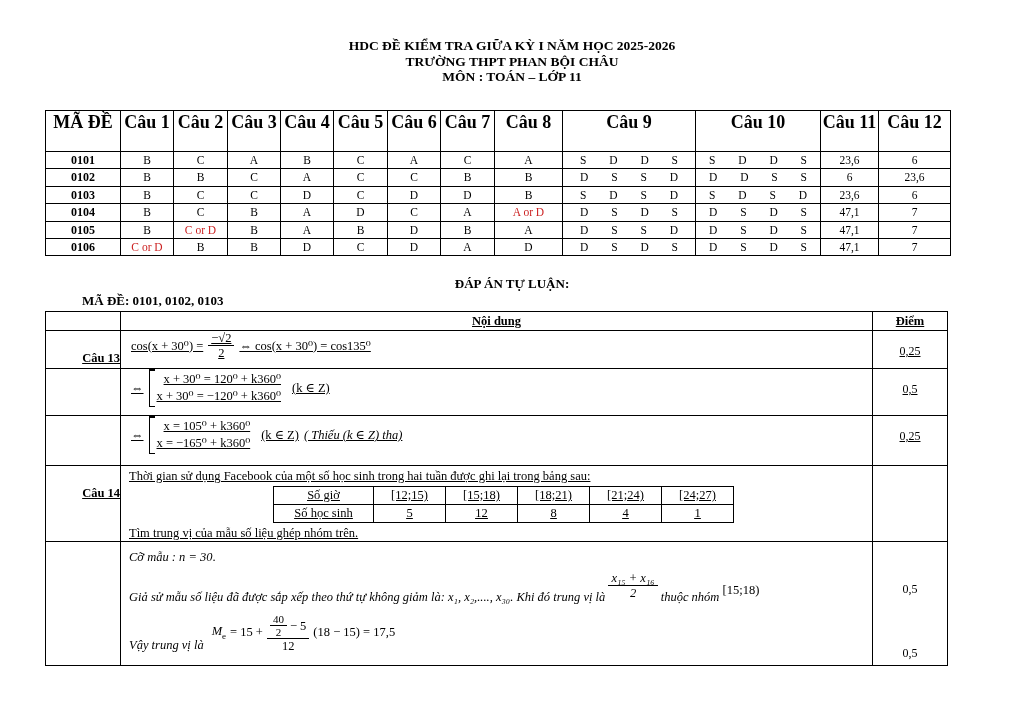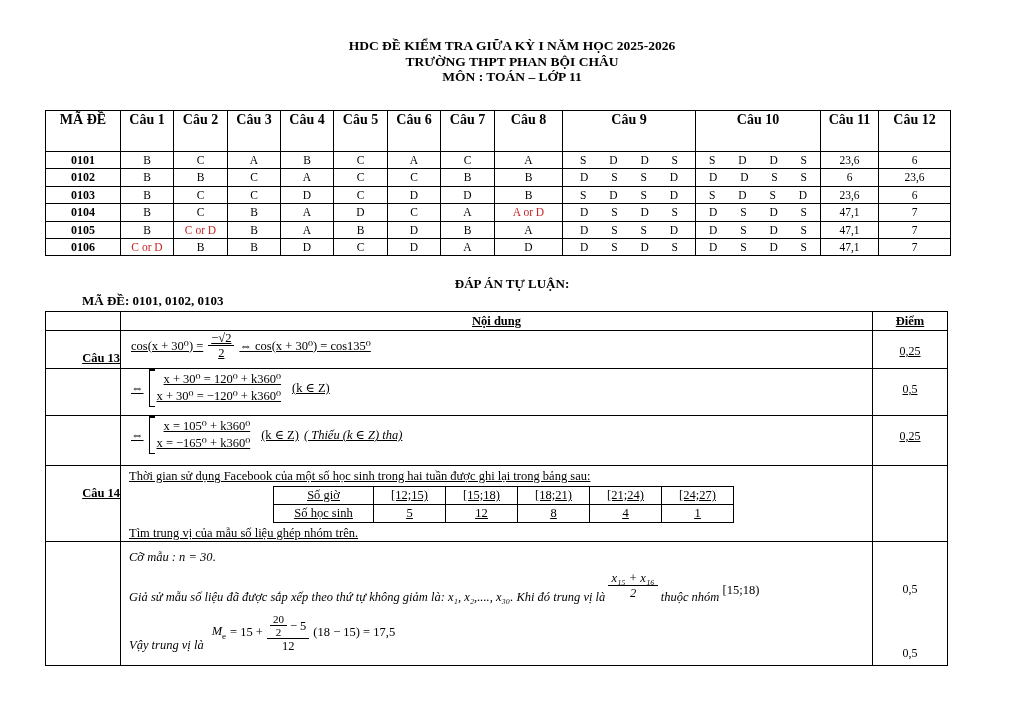--- a/index.html
+++ b/index.html
@@ -8,21 +8,21 @@
     font-family:"Liberation Serif","DejaVu Serif",serif; color:#000;
     overflow:hidden;
   }
   .title-block { position:absolute; top:38px; left:0; width:100%; text-align:center;
     font-weight:bold; font-size:13.5px; line-height:15.5px; }
 
   
   table.ans { position:absolute; left:45px; top:110px; width:905px;
     border-collapse:collapse; table-layout:fixed; }
   .ans th, .ans td { border:1px solid #000; text-align:center; padding:0; overflow:hidden; }
-  .ans th { height:39px; vertical-align:top; padding-top:1px; font-size:14px; font-weight:bold; }
+  .ans th { height:39px; vertical-align:top; padding-top:1px; font-size:18px; font-weight:bold; }
   .ans td { height:16.4px; line-height:16.4px; font-size:11.5px; }
   .ans td.ma { font-weight:bold; font-size:12px; }
   .ans td.spread { word-spacing:20px; }
   .red { color:#cc2222; }
 
   
   .essay-title { position:absolute; top:276px; left:0; width:100%; text-align:center;
     font-weight:bold; font-size:13px; }
   .codes { position:absolute; top:293px; left:40px; font-weight:bold; font-size:13px;margin-left:42px; }
 
@@ -322,21 +322,21 @@
           </div>
           <div class="sol-l3">
             <span class="ital">Vậy trung vị là</span>
             <span class="me-formula">
               <span><i>M</i><sub>e</sub></span>
               <span>= 15 +</span>
               <span class="frac">
                 <span class="num">
                   <span class="numrow">
                     <span class="frac small">
-                      <span class="num">20</span>
+                      <span class="num">40</span>
                       <span class="den">2</span>
                     </span>
                     <span>− 5</span>
                   </span>
                 </span>
                 <span class="den">12</span>
               </span>
               <span>(18 − 15) = 17,5</span>
             </span>
           </div>

